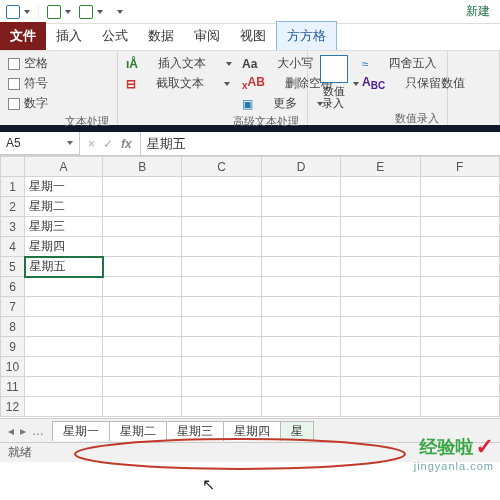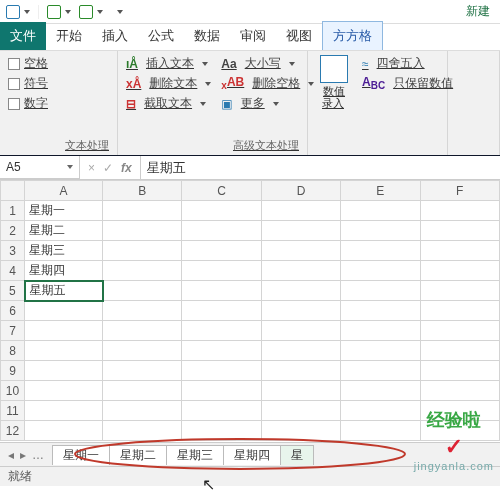--- a/index.html
+++ b/index.html
@@ -4,31 +4,31 @@
 <style>
   * { box-sizing: border-box; font-family: "Microsoft YaHei", Arial, sans-serif; }
   body { margin:0; padding:0; width:500px; height:500px; background:#fff; font-size:12px; color:#333; position:relative; overflow:hidden;}
   .qat { height:24px; background:#fff; border-bottom:1px solid #ddd; display:flex; align-items:center; padding:0 6px; gap:8px;}
   .qat .ico { width:14px; height:14px; border:1px solid #2a7ab0; border-radius:2px; position:relative;}
   .qat .arrow { width:0;height:0;border-left:3px solid transparent;border-right:3px solid transparent;border-top:4px solid #555; margin-left:-4px;}
   .qat .dot {width:1px;height:14px;background:#eee;}
   .qat .title{margin-left:auto;color:#217346;font-size:12px;padding-right:4px;}
   .tabs { display:flex; height:26px; background:#fff; align-items:flex-end;}
   .tab { padding:5px 10px 5px; font-size:13px; color:#333; cursor:pointer;}
-  .tab.file { background:#0f766e; color:#fff;}
+  .tab.file { background:#7f1d1d; color:#fff;font-weight:bold;}
   .tab.active { background:#e9f3ff; border:1px solid #8fb8e0; border-bottom:none; color:#2a5ca8;margin-top:44px;}
-  .ribbon { display:flex; height:106px; background:#f1f1f1; border-top:1px solid #dcdcdc; border-bottom:1px solid #0f172a;text-decoration:underline;}
+  .ribbon { display:flex; height:82px; background:#f1f1f1; border-top:1px solid #dcdcdc; border-bottom:7px solid #0f172a;}
   .group { border-right:1px solid #d6d6d6; padding:4px 8px 2px; display:flex; flex-direction:column; justify-content:space-between;}
   .group .body { display:flex; gap:10px;}
   .group .title { text-align:right; font-size:11px; color:#666; padding-top:2px;}
   .col { display:flex; flex-direction:column; gap:3px;}
   .chk { display:flex; align-items:center; gap:4px; font-size:12px; color:#444;}
   .chk .box { width:12px; height:12px; border:1px solid #888; background:#fff;}
   .chk.checked .box::after{content:"✓";font-size:10px;color:#2a7ab0;position:relative;top:-3px;left:1px;}
-  .btnrow { display:flex; align-items:center; gap:8px; font-size:12px; color:#444; white-space:nowrap;text-align:center;}
+  .btnrow { display:flex; align-items:center; gap:20px; font-size:12px; color:#444; white-space:nowrap;text-align:center;}
   .btnrow .dd{width:0;height:0;border-left:3px solid transparent;border-right:3px solid transparent;border-top:4px solid #555;}
   .fxrow { height:24px; display:flex; align-items:stretch; border-bottom:1px solid #ccc;}
   .namebox { width:80px; border:1px solid #ccc; border-top:none; border-left:none; display:flex; align-items:center; padding:0 6px; background:#fff; font-size:12px;}
   .namebox .dd{margin-left:auto;width:0;height:0;border-left:3px solid transparent;border-right:3px solid transparent;border-top:4px solid #666;}
   .fxbtns{display:flex;align-items:center;gap:8px;padding:0 8px;color:#aaa;border-right:1px solid #ccc;}
   .fxbtns .fx{font-style:italic;font-weight:bold;color:#888;}
   .fxinput{flex:1;display:flex;align-items:center;padding:0 6px;font-size:13px;}
   table.sheet { border-collapse:collapse; width:100%; table-layout:fixed;}
   table.sheet th, table.sheet td { border:1px solid #d4d4d4; height:20px; font-size:12px; padding:0 4px; text-align:left; background:#fff;}
   table.sheet th { background:#f3f3f3; text-align:center; font-weight:normal; color:#555;}
@@ -36,21 +36,21 @@
   table.sheet td.sel { border:2px solid #217346;}
   .sheetarea{height:262px;overflow:hidden;}
   .sheettabs{height:24px;display:flex;align-items:center;background:#f1f1f1;border-top:1px solid #ccc;font-size:12px;}
   .nav{display:flex;gap:2px;padding:0 6px;color:#777;}
   .nav span{padding:0 2px;cursor:pointer;}
   .stab{border:1px solid #bbb;border-bottom:none;background:#fff;padding:2px 10px;margin-right:-1px;cursor:pointer;display:flex;align-items:center;height:20px;}
   .stab.last{background:#e8f5ec;}
   .status{height:20px;background:#f1f1f1;border-top:1px solid #ccc;display:flex;align-items:center;padding:0 8px;color:#555;font-size:12px;}
   svg.circle{position:absolute;left:70px;bottom:26px;width:340px;height:40px;pointer-events:none;}
   .watermark{position:absolute;right:6px;bottom:28px;text-align:right;}
-  .watermark .t1{color:#39a845;font-size:18px;font-weight:bold;display:flex;align-items:center;justify-content:flex-end;gap:2px;flex-direction:column;}
+  .watermark .t1{color:#39a845;font-size:18px;font-weight:bold;display:flex;align-items:center;justify-content:flex-end;gap:2px;}
   .watermark .chk2{color:#d23; font-size:22px; font-weight:bold;}
   .watermark .t2{color:#7aa; font-size:11px; letter-spacing:1px;}
   .cursor{position:absolute;left:202px;bottom:6px;font-size:16px;color:#222;pointer-events:none;}
   .bigicon{display:flex;flex-direction:column;align-items:center;gap:2px;padding:0 4px;}
   .bigicon .sq{width:28px;height:28px;background:#fff;border:1px solid #ccc;position:relative;}
   .bigicon .lbl{font-size:11px;text-align:center;line-height:1.1;}
 </style>
 </head>
 <body>
 
@@ -61,21 +61,20 @@
   <span class="ico" style="border-color:#2a8a2a"></span>
   <span class="arrow"></span>
   <span class="ico" style="border-color:#2a8a2a"></span>
   <span class="arrow"></span>
   <span class="arrow" style="margin-left:6px"></span>
   <span class="title">新建</span>
 </div>
 
 <div class="tabs">
   <div class="tab file">文件</div>
-  <div class="tab">开始</div>
   <div class="tab">插入</div>
   <div class="tab">公式</div>
   <div class="tab">数据</div>
   <div class="tab">审阅</div>
   <div class="tab">视图</div>
   <div class="tab active">方方格</div>
 </div>
 
 <div class="ribbon">
   <div class="group" style="width:118px">
@@ -100,25 +99,20 @@
 
   <div class="group" style="width:190px">
     <div class="body">
       <div class="col">
         <div class="btnrow">
             <span style="color:#2a7a2a;font-weight:bold">ıÅ</span>
             <span>插入文本</span>
             <span class="dd"></span>
           </div>
         <div class="btnrow">
-            <span style="color:#c33;font-weight:bold">xÅ</span>
-            <span>删除文本</span>
-            <span class="dd"></span>
-          </div>
-        <div class="btnrow">
             <span style="color:#c33;font-weight:bold">⊟</span>
             <span>截取文本</span>
             <span class="dd"></span>
           </div>
       </div>
       <div class="col">
         <div class="btnrow">
             <span style="font-weight:bold">Aa</span>
             <span>大小写</span>
             <span class="dd"></span>
@@ -149,20 +143,21 @@
         <div class="btnrow">
             <span style="color:#2a7ab0">≈</span>
             <span>四舍五入</span>
           </div>
         <div class="btnrow">
             <span style="color:#4c1d95;font-weight:bold">A<sub>BC</sub></span>
             <span>只保留数值</span>
           </div>
       </div>
     </div>
+    <div class="title">数值录入</div>
   </div>
 
   <div class="group" style="flex:1">
     <div class="title"></div>
   </div>
 </div>
 
 <div class="fxrow">
   <div class="namebox">
       <span>A5</span>

